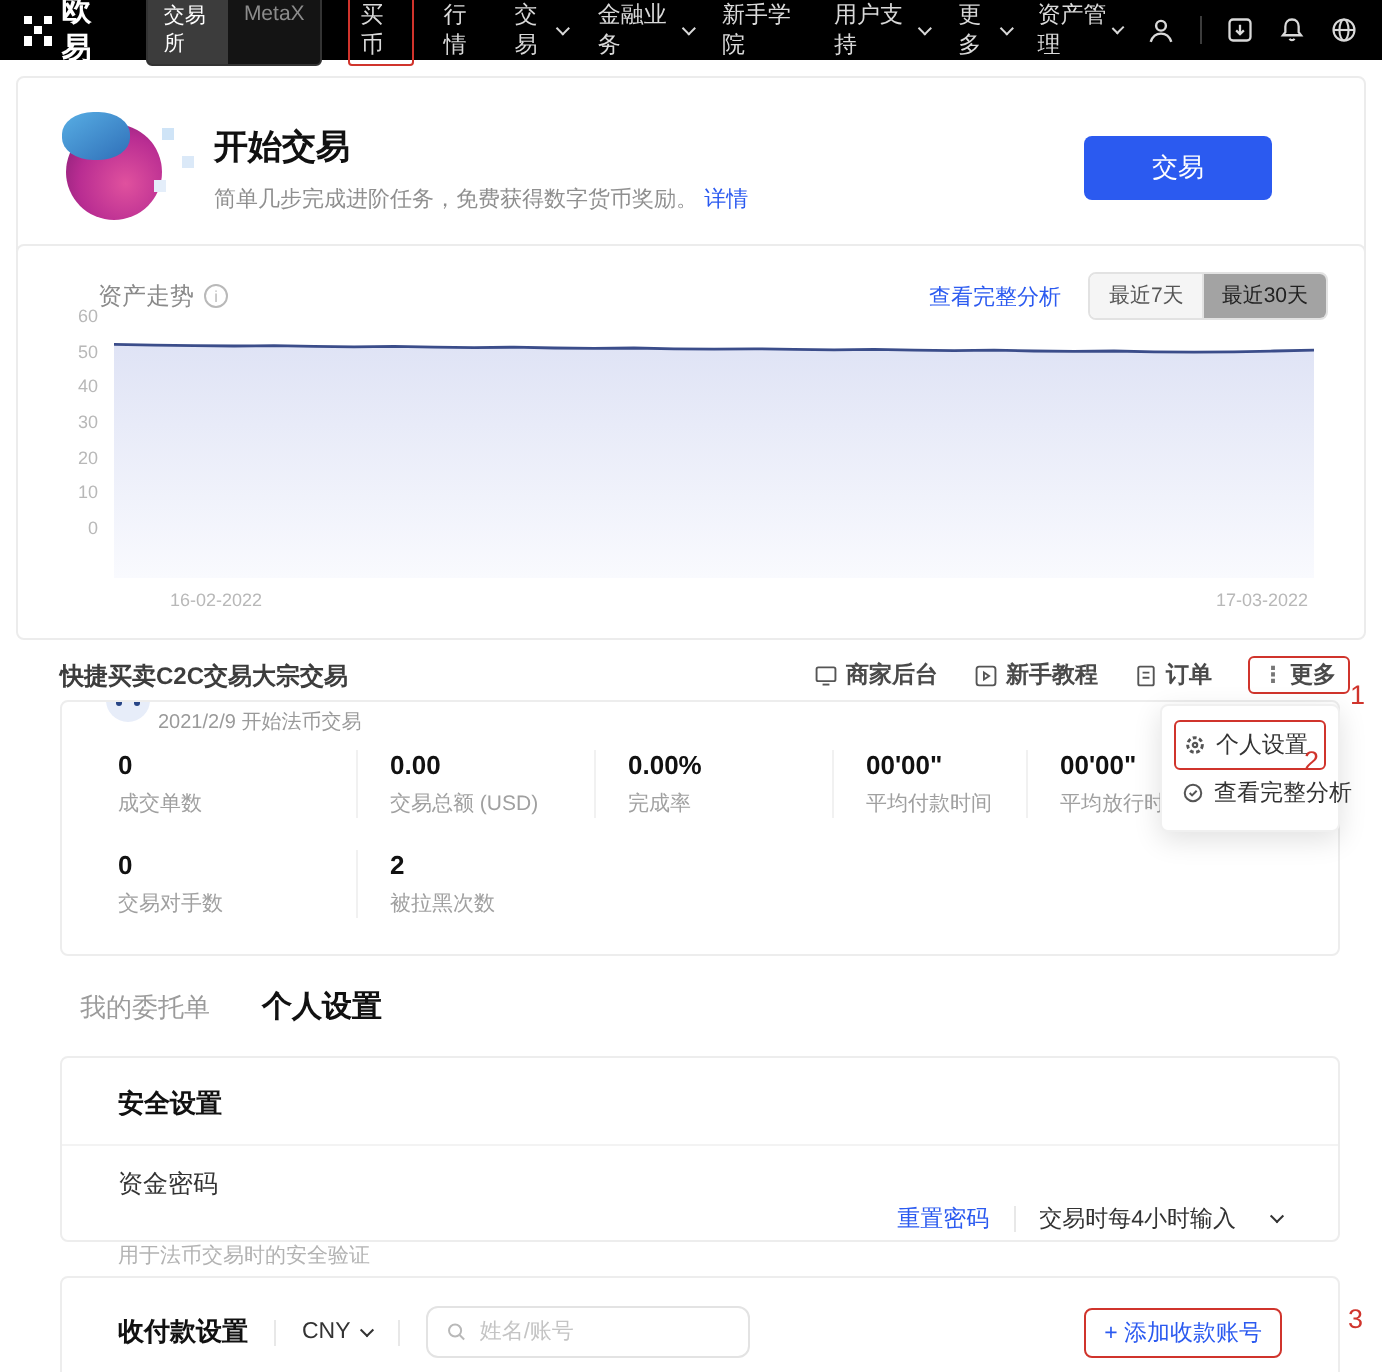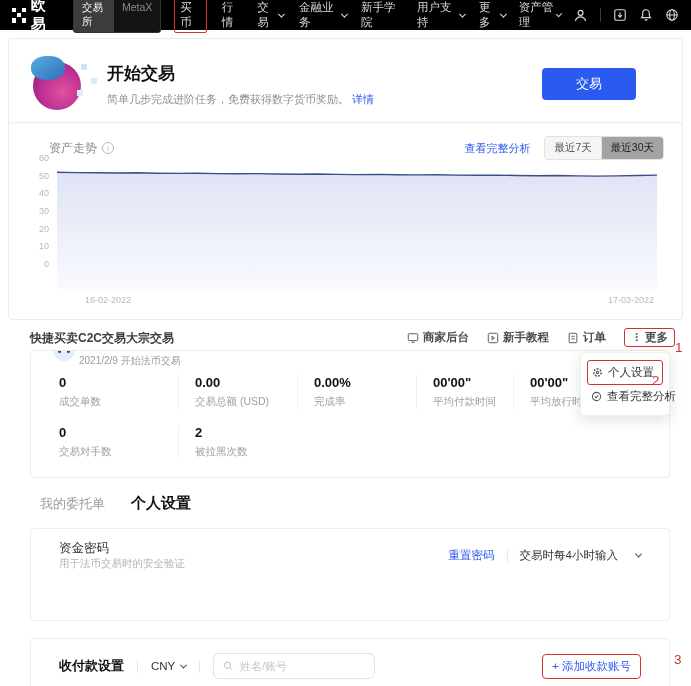--- a/index.html
+++ b/index.html
@@ -121,21 +121,21 @@
   .tab-off { font-size:13px; color:#9b9b9b; }
   .tab-on { font-size:15px; font-weight:bold; color:#111; }
 
   
   .security-card { left:30px; top:528px; width:640px; height:93px; border:1px solid #ededed;
     border-radius:4px; background:#fff; }
   .sec-title { padding:14px 28px 11px; font-size:13px; font-weight:bold; color:#111;
     border-bottom:1px solid #f3f3f3; }
   .sec-row { display:flex; align-items:center; padding:11px 28px; }
   .sec-name { font-size:12.5px; color:#333; }
-  .sec-desc { margin-top:0; font-size:10.5px; color:#b3b3b3; }
+  .sec-desc { margin-top:20px; font-size:10.5px; color:#b3b3b3; }
   .sec-right { margin-left:auto; display:flex; align-items:center; gap:12px; }
   .reset-link { font-size:11.5px; color:var(--accent); }
   .freq { font-size:11.5px; color:#333; display:flex; align-items:center; gap:16px; }
 
   
   .payment-card { left:30px; top:638px; width:640px; height:60px; border:1px solid #ededed;
     border-radius:4px; background:#fff; }
   .pay-row { display:flex; align-items:center; padding:14px 28px; gap:13px; }
   .pay-title { font-size:13px; font-weight:bold; color:#111; }
   .currency { font-size:11.5px; color:#333; display:flex; align-items:center; gap:4px; }
@@ -371,20 +371,21 @@
     <span>查看完整分析</span>
   </div>
 </div>
 
 <div class="abs sec-tabs">
   <span class="tab-off">我的委托单</span>
   <span class="tab-on">个人设置</span>
 </div>
 
 <section class="abs security-card">
+  <div class="sec-title">安全设置</div>
   <div class="sec-row">
     <div>
       <div class="sec-name">资金密码</div>
       <div class="sec-desc">用于法币交易时的安全验证</div>
     </div>
     <div class="sec-right">
       <a class="reset-link">重置密码</a>
       <span class="vdiv"></span>
       <span class="freq">
         <span>交易时每4小时输入</span>

